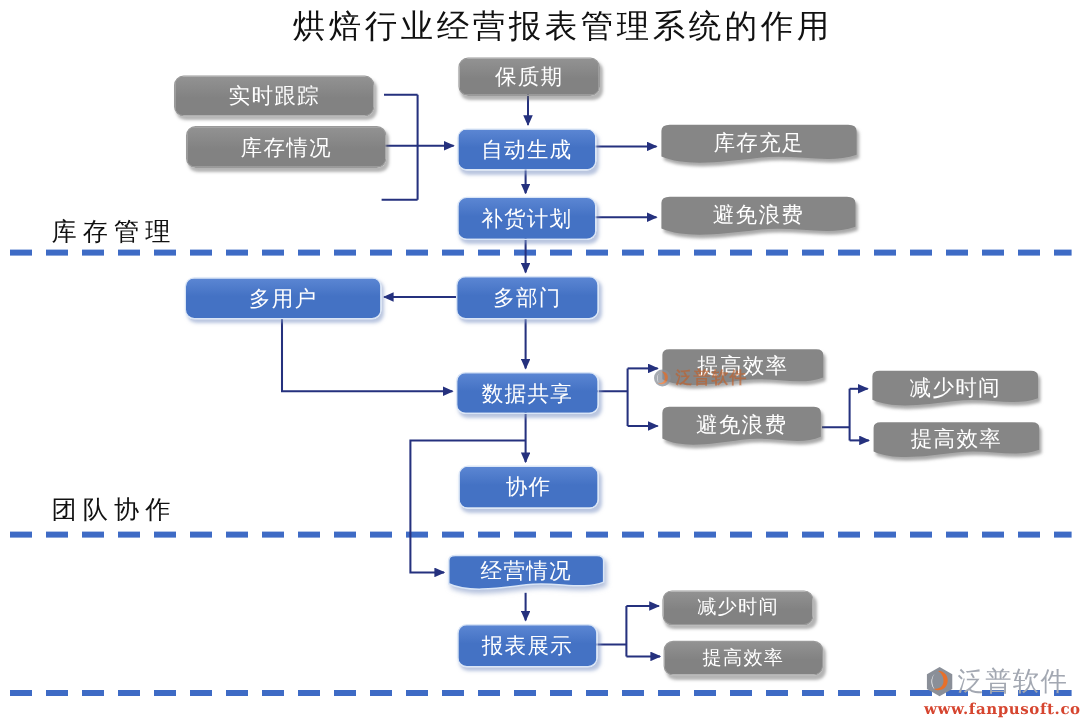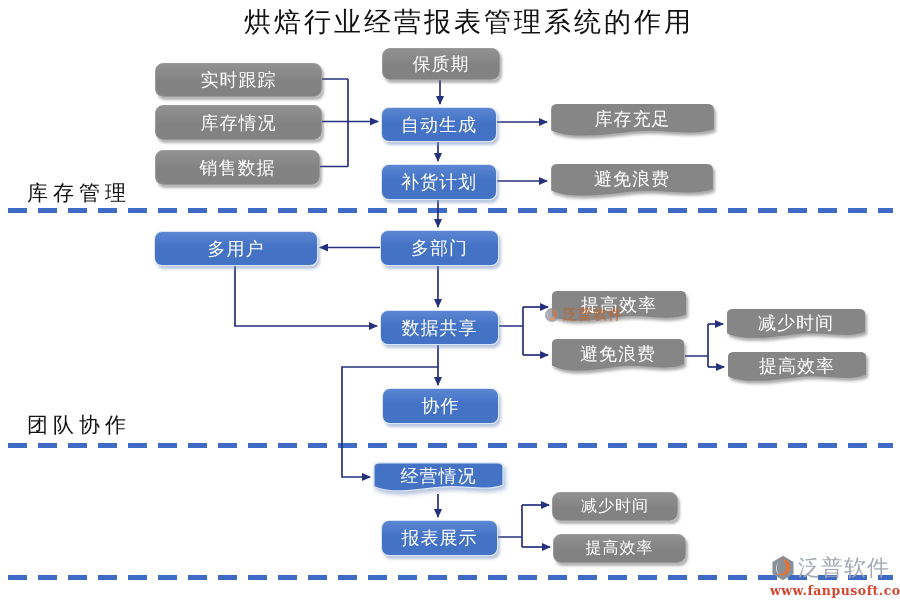--- a/index.html
+++ b/index.html
@@ -1,20 +1,20 @@
 <!DOCTYPE html>
 <html><head>
 <meta charset="utf-8">
 <style>
   html,body{margin:0;padding:0;background:#ffffff;}
   .canvas{position:relative;width:900px;height:600px;background:#ffffff;overflow:hidden;
           font-family:"DejaVu Serif","Liberation Serif",serif;padding-left:38px;}
   .title{position:absolute;left:0;right:0;top:4px;text-align:center;font-size:27px;
          letter-spacing:3px;color:#111111;white-space:nowrap;}
-  .section-label{position:absolute;font-size:21px;letter-spacing:5px;color:#111111;white-space:nowrap;}
+  .section-label{position:absolute;font-size:21px;letter-spacing:5px;color:#111111;white-space:nowrap;margin-left:16px;}
   .divider{position:absolute;left:8px;width:885px;height:5px;z-index:1;
            background:repeating-linear-gradient(90deg,#3E6BC5 0 19px,transparent 19px 30px);}
   #connectors{position:absolute;left:0;top:0;z-index:2;pointer-events:none;}
   .node{position:absolute;z-index:3;display:flex;align-items:center;justify-content:center;}
   .node .lbl{position:relative;z-index:2;color:#ffffff;font-size:18px;letter-spacing:1px;white-space:nowrap;}
   .rect{border-radius:8px;}
   .rect.blue{background:linear-gradient(180deg,#5b86d3 0%,#4472C4 45%);
              border:1px solid #d9e5f6;box-shadow:2px 3px 3px rgba(128,150,196,0.55);text-align:right;}
   .rect.gray{background:linear-gradient(180deg,#929292 0%,#828282 55%);
              border:1px solid #9a9a9a;box-shadow:2px 3px 2.5px rgba(105,105,105,0.5);}
@@ -92,28 +92,25 @@
 
       <path d="M496,537 H522 M522,505 V547"></path>
       <path d="M522,505 H549" marker-end="url(#arr)"></path>
       <path d="M522,547 H550" marker-end="url(#arr)"></path>
     </g>
   </svg>
 
   <div class="node rect gray" style="left:382px;top:48px;width:116px;height:30px">
     <span class="lbl">保质期</span>
   </div>
-  <div class="node rect gray" style="left:155px;top:63px;width:165px;height:32px">
+  <div class="node rect gray" style="left:145px;top:63px;width:165px;height:32px">
     <span class="lbl">实时跟踪</span>
   </div>
   <div class="node rect gray" style="left:155px;top:105px;width:165px;height:33px">
     <span class="lbl">库存情况</span>
-  </div>
-  <div class="node rect gray" style="left:155px;top:150px;width:163px;height:33px">
-    <span class="lbl">销售数据</span>
   </div>
   <div class="node rect blue" style="left:381px;top:107px;width:114px;height:33px">
     <span class="lbl">自动生成</span>
   </div>
   <div class="node rect blue" style="left:381px;top:164px;width:114px;height:34px">
     <span class="lbl">补货计划</span>
   </div>
   <div class="node doc" style="left:550px;top:103px;width:165px;height:36px">
     <svg class="shape" viewBox="0 0 140 36" preserveAspectRatio="none">
       <path class="doc-gray" d="M7,1 H133 Q139,1 139,6 V26 C120,34 96,25 70,28.5 C44,32 18,36 1,27.5 V6 Q1,1 7,1 Z"></path>

